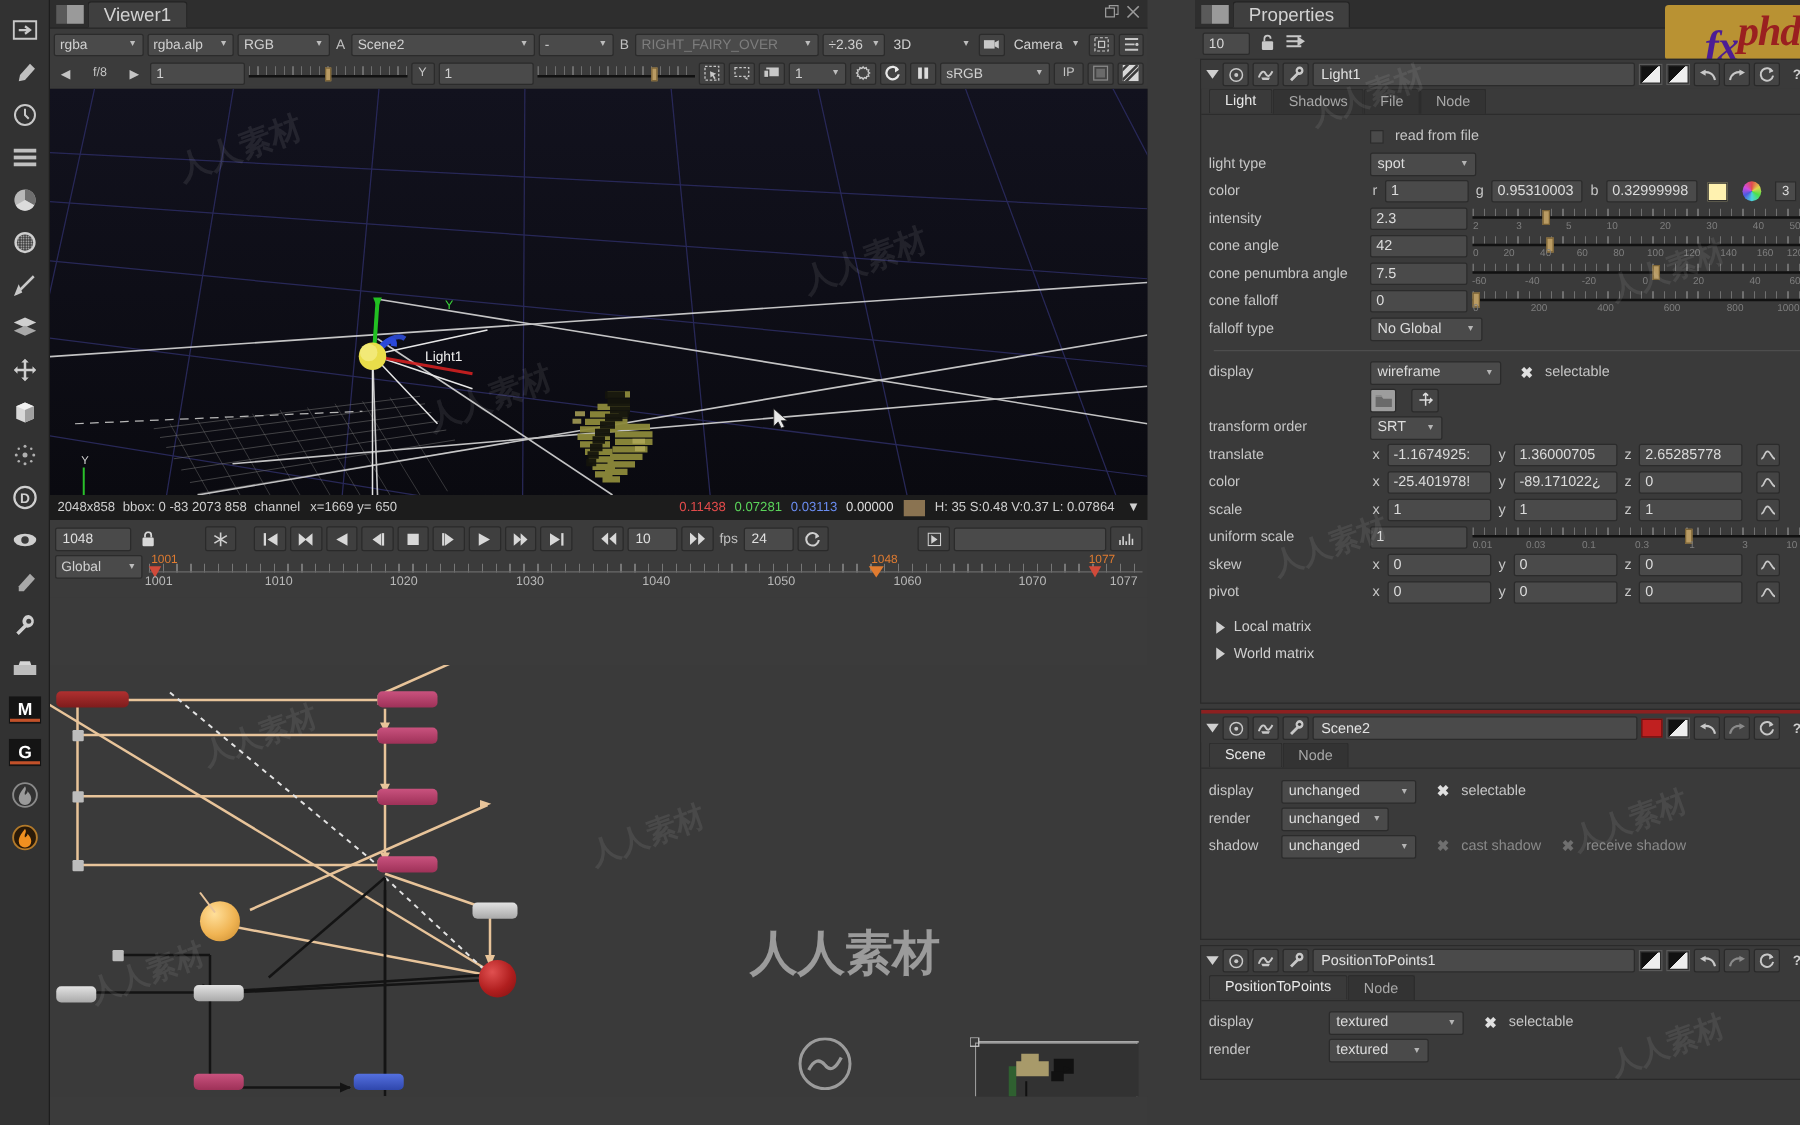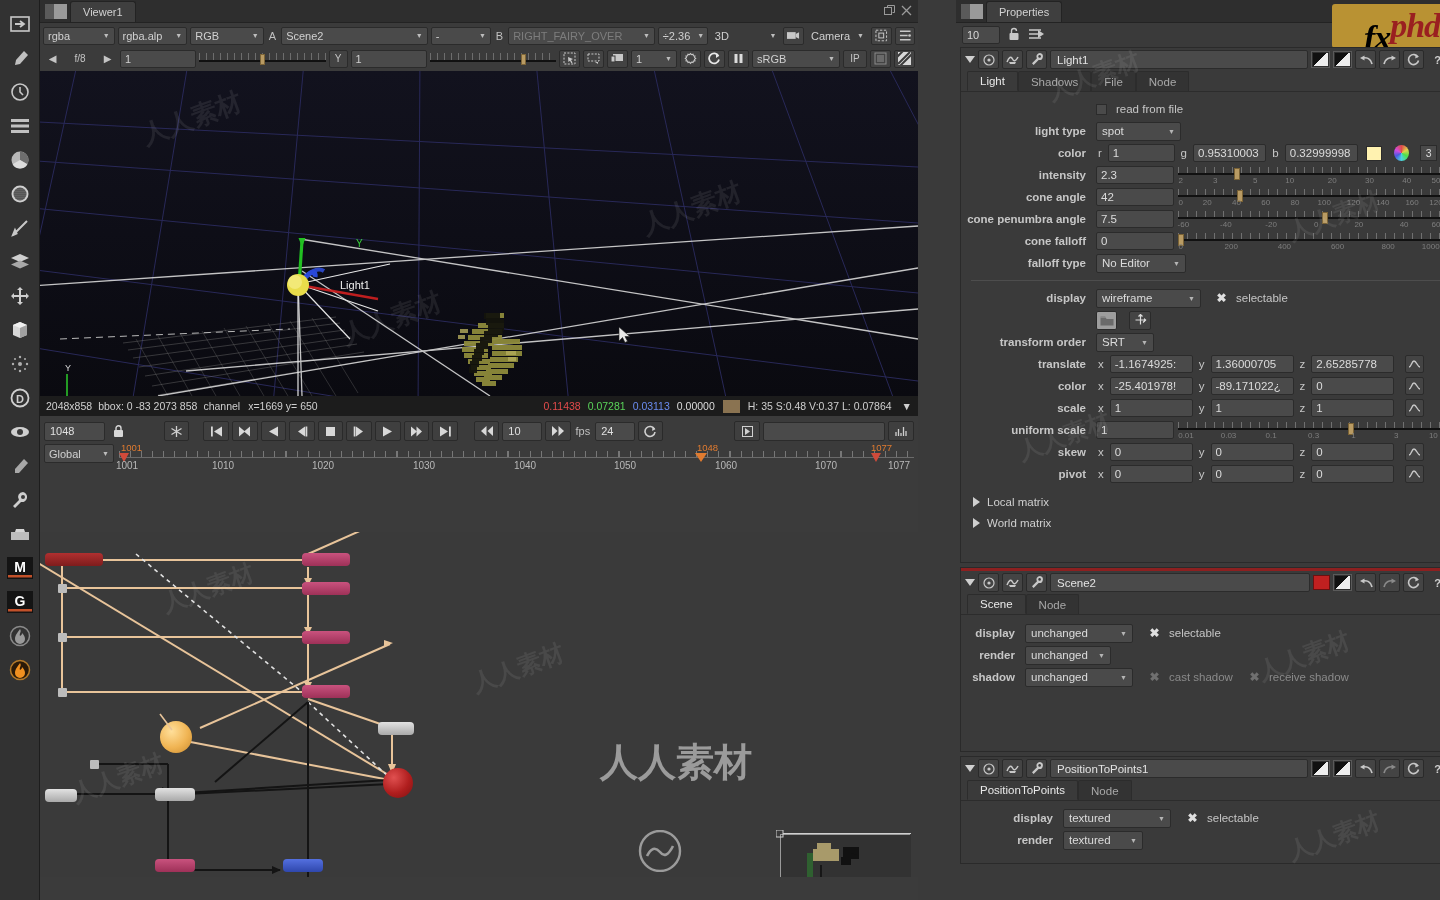--- a/index.html
+++ b/index.html
@@ -18,21 +18,21 @@
   .lb-icon{width:32px;height:32px;margin-bottom:2px;display:flex;align-items:center;justify-content:center;
     color:#b4b4b4;}
   .lb-icon svg{display:block;}
 
   
   .viewer-pane{position:absolute;left:40px;top:0;width:878px;height:532px;background:#3b3b3b;}
   .tabrow{height:23px;background:#2e2e2e;display:flex;align-items:flex-end;border-bottom:1px solid #232323;}
   .tab-grip{width:22px;height:15px;margin:0 3px 3px 5px;
     background:linear-gradient(90deg,#5a5a5a 0 40%,#9a9a9a 40% 100%);}
   .tab{height:21px;padding:0 12px;display:flex;align-items:center;background:#3f3f3f;
-    border:1px solid #232323;border-bottom:none;border-radius:3px 3px 0 0;color:#d2d2d2;font-size:11px;}
+    border:1px solid #232323;border-bottom:none;border-radius:3px 3px 0 0;color:#d2d2d2;font-size:15px;}
   .tab.inactive{background:#2e2e2e;color:#9a9a9a;}
   .tabrow-spacer{flex:1;}
   .tabrow-btns{display:flex;align-items:center;gap:6px;padding:0 6px 4px 0;color:#9a9a9a;}
 
   .vtools{background:#3b3b3b;padding:2px 3px 0 3px;}
   .vrow{display:flex;align-items:center;height:21px;gap:3px;margin-bottom:2px;}
   .sel{height:18px;background:#4a4a4a;border:1px solid #2b2b2b;border-radius:2px;display:flex;
     align-items:center;padding:0 4px;color:#d0d0d0;font-size:11px;position:relative;}
   .sel .arw{margin-left:auto;padding-left:7px;font-size:7px;color:#bdbdbd;}
   .sel.dim{color:#7d7d7d;}
@@ -92,39 +92,39 @@
 
   
   .props-pane{position:absolute;left:956px;top:0;width:522px;height:708px;background:#3a3a3a;}
   .props-sub{height:24px;display:flex;align-items:center;padding:0 6px;gap:8px;background:#3a3a3a;}
   .psmall{width:38px;height:18px;background:#4a4a4a;border:1px solid #2b2b2b;border-radius:2px;
     display:flex;align-items:center;padding:0 4px;color:#d8d8d8;}
   .logo{position:absolute;right:6px;top:4px;width:140px;height:44px;background:#b99233;border-radius:3px;
     display:flex;align-items:center;justify-content:center;overflow:hidden;}
   .logo .lg{font-family:"Liberation Serif",serif;font-style:italic;font-weight:bold;font-size:34px;
     letter-spacing:-1px;line-height:1;}
-  .logo .a{color:#000000;margin-top:24px;} .logo .b{color:#9a2020;}
+  .logo .a{color:#4c1d95;margin-top:24px;} .logo .b{color:#9a2020;}
 
   .panel{background:#3a3a3a;border:1px solid #2a2a2a;margin:0 4px 4px 4px;}
   .phdr{height:23px;display:flex;align-items:center;gap:3px;padding:0 4px;background:#3a3a3a;}
   .phbtn{width:21px;height:19px;background:#444;border:1px solid #2a2a2a;border-radius:2px;
     display:flex;align-items:center;justify-content:center;color:#ccc;font-size:10px;}
   .pname{flex:1;height:19px;background:#4a4a4a;border:1px solid #2b2b2b;border-radius:2px;
     display:flex;align-items:center;padding:0 6px;color:#e2e2e2;font-size:11.5px;}
   .chk-w{width:19px;height:17px;background:#2f2f2f;border:1px solid #5a5a5a;
     display:flex;align-items:center;justify-content:center;}
   .chk-w .d{width:15px;height:13px;background:linear-gradient(135deg,#111 48%,#eee 48%);}
   .chk-red{width:17px;height:15px;background:#c02020;border:1px solid #6a1010;}
   .ptabs{height:21px;display:flex;align-items:flex-end;gap:0;padding-left:6px;border-bottom:1px solid #2c2c2c;}
   .ptab{height:20px;padding:0 12px;display:flex;align-items:center;font-size:11.5px;color:#c9c9c9;}
   .ptab.act{background:#3a3a3a;border:1px solid #2c2c2c;border-bottom:1px solid #3a3a3a;border-radius:2px 2px 0 0;color:#e8e8e8;}
   .ptab.ina{background:#333;border:1px solid #2c2c2c;border-bottom:none;border-radius:2px 2px 0 0;color:#a8a8a8;}
 
   .prow{display:flex;align-items:center;height:22px;padding:0 6px;gap:4px;}
-  .plab{width:125px;text-align:right;padding-right:6px;color:#c6c6c6;font-size:11.5px;flex:none;font-weight:bold;}
+  .plab{width:125px;text-align:left;padding-right:6px;color:#c6c6c6;font-size:11.5px;flex:none;}
   .pfield{height:18px;background:#4a4a4a;border:1px solid #2b2b2b;border-radius:2px;
     display:flex;align-items:center;padding:0 4px;color:#dcdcdc;font-size:11.5px;overflow:hidden;white-space:nowrap;}
   .pdrop{height:19px;background:#4a4a4a;border:1px solid #2b2b2b;border-radius:2px;
     display:flex;align-items:center;padding:0 5px;color:#dcdcdc;font-size:11.5px;}
   .pdrop .arw{margin-left:auto;padding-left:10px;font-size:7px;color:#b5b5b5;}
   .xmark{width:13px;height:13px;display:flex;align-items:center;justify-content:center;
     color:#e0e0e0;font-size:12px;font-weight:bold;line-height:1;}
   .xmark.dim{color:#6f6f6f;}
   .anim{width:19px;height:18px;background:#444;border:1px solid #2b2b2b;border-radius:2px;
     display:flex;align-items:center;justify-content:center;flex:none;}
@@ -1091,21 +1091,21 @@
         <span class="anim">
           <svg width="14" height="12" viewBox="0 0 14 12">
               <path d="M1 9c2.5 0 2.5-6 5-6s3.5 6 6 6" stroke="#c8c8c8" stroke-width="1.4" fill="none"></path>
             </svg>
         </span>
       </div>
 
       <div class="prow">
         <span class="plab">falloff type</span>
         <div class="pdrop" style="width:90px">
-          <span>No Editor</span>
+          <span>No Global</span>
             <span class="arw">▼</span>
         </div>
       </div>
 
       <div class="divider"></div>
 
       <div class="prow">
         <span class="plab">display</span>
         <div class="pdrop" style="width:105px">
           <span>wireframe</span>

